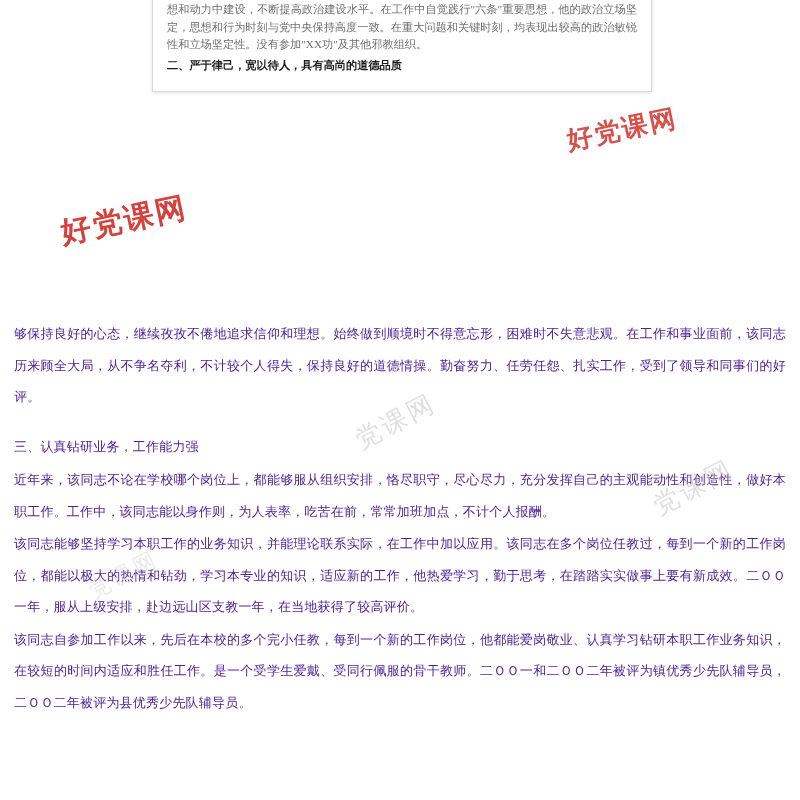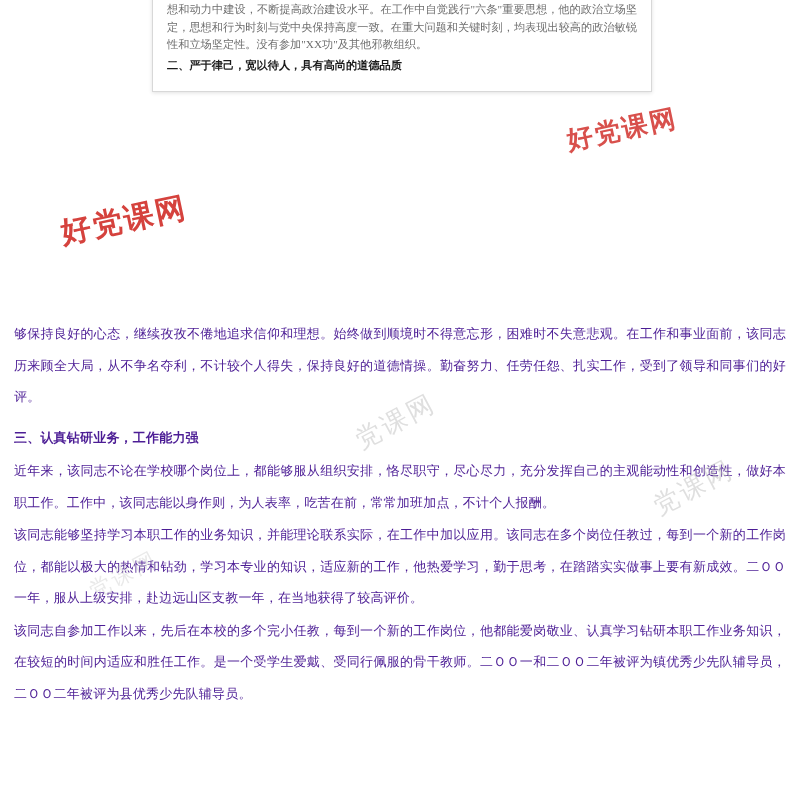--- a/index.html
+++ b/index.html
@@ -54,22 +54,22 @@
   .doc-body p {
     margin: 0 0 1px 0;
     font-size: 13px;
     line-height: 31.5px;
     color: #4c1d95;
     text-align: justify;
     font-family: "Liberation Serif", serif;
     letter-spacing: 0.2px;
   }
   .doc-body p.section {
-    font-weight: bold;
-    margin-top: 9px;
+    font-weight: normal;
+    margin-top: 18px;
     margin-bottom: 2px;
   }
   .doc-body p.para {
     text-indent: 0;
   }
 
   
   .wm {
     position: absolute;
     pointer-events: none;

